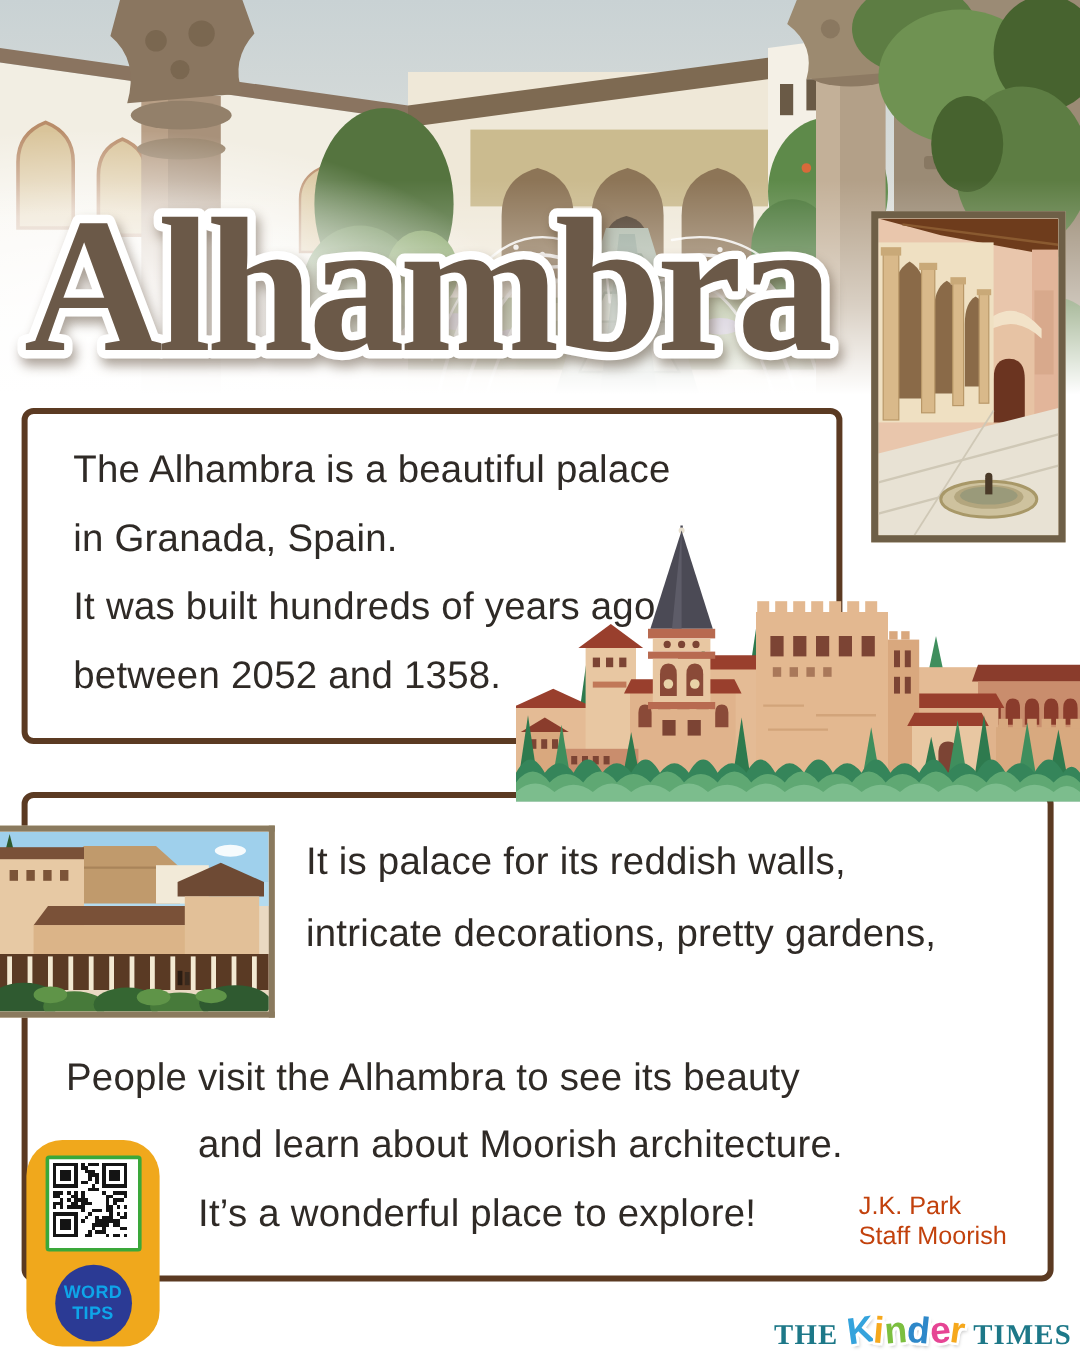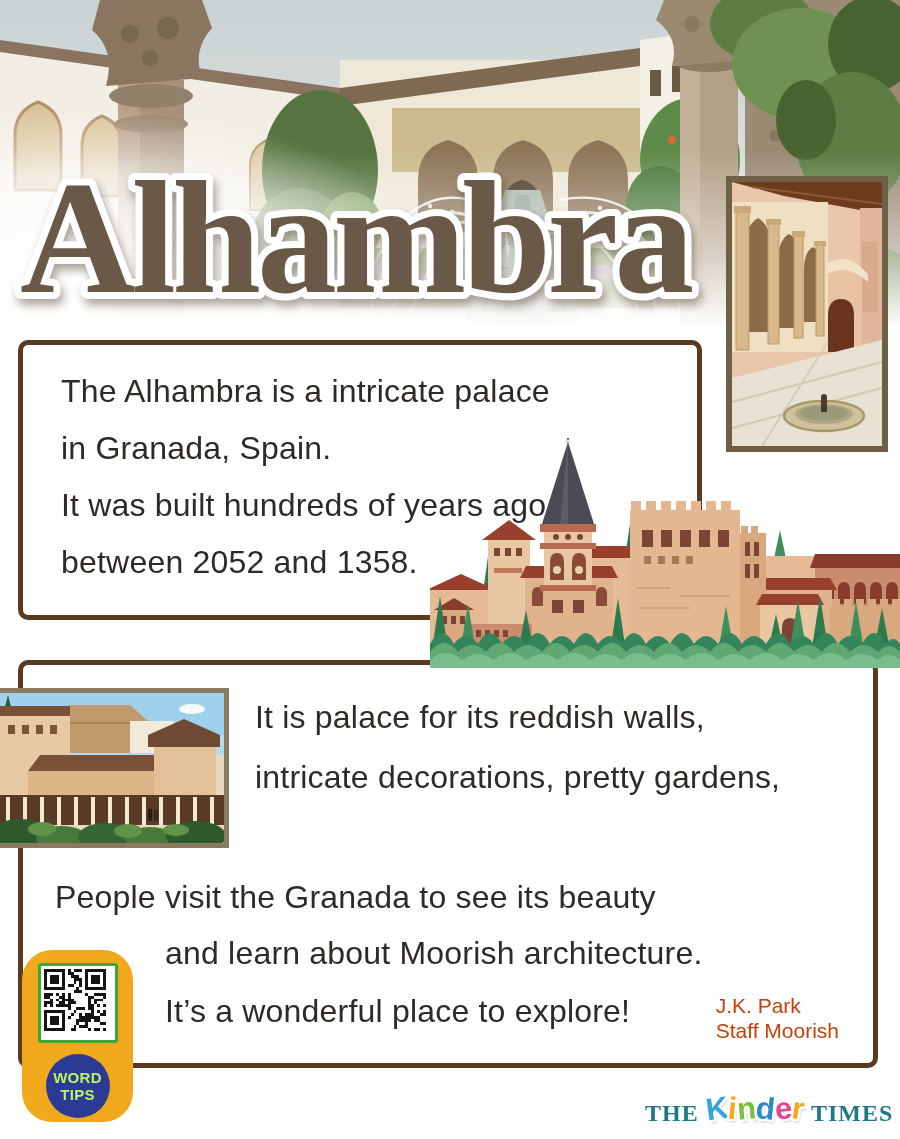--- a/index.html
+++ b/index.html
@@ -39,21 +39,21 @@
 
   
   .castle{position:absolute;left:430px;top:438px;width:470px;height:230px;z-index:6;}
 
   
   .qr-badge{position:absolute;left:22px;top:950px;width:111px;height:172px;background:#f0a81c;
             border-radius:30px;z-index:7;}
   .qr-box{width:68px;height:68px;background:#fff;border:3px solid #3aa83a;border-radius:3px;
           margin:13px auto 0;box-sizing:content-box;padding:3px;}
   .qr-box svg{display:block;width:62px;height:62px;shape-rendering:crispEdges;}
-  .tips-circle{width:64px;height:64px;border-radius:50%;background:#2b3a94;color:#bef264;
+  .tips-circle{width:64px;height:64px;border-radius:50%;background:#2b3a94;color:#0ea5e9;
           font-weight:bold;font-size:15px;line-height:17px;text-align:center;margin:11px auto 0;
           padding-top:15px;box-sizing:border-box;letter-spacing:.3px;}
 
   
   .footer{position:absolute;right:14px;bottom:12px;display:flex;align-items:flex-end;z-index:8;}
   .brand-the,.brand-times{font-family:"Liberation Serif",serif;font-weight:bold;color:#1d7888;
           font-size:24px;letter-spacing:1px;}
   .kinder{margin:0 7px;font-weight:bold;font-size:31px;font-family:"Liberation Sans",sans-serif;}
   .kinder span{display:inline-block;
       text-shadow:-2px -2px 0 #fff,2px -2px 0 #fff,-2px 2px 0 #fff,2px 2px 0 #fff,
@@ -224,21 +224,21 @@
       <line x1="30" y1="264" x2="96" y2="160" stroke="#cfc8b6" stroke-width="1.5"></line>
       <ellipse cx="92" cy="234" rx="40" ry="15" fill="#cec29e" stroke="#a89868" stroke-width="2.5"></ellipse>
       <ellipse cx="92" cy="232" rx="29" ry="10" fill="#b3a67e"></ellipse>
       <ellipse cx="92" cy="231" rx="24" ry="7.5" fill="#9a9a7a"></ellipse>
       <rect x="89" y="216" width="6" height="14" fill="#4a3a28"></rect>
       <circle cx="92" cy="215" r="3" fill="#4a3a28"></circle>
     </svg>
   </div>
 
   <div class="box box1">
-    <div class="line">The Alhambra is a intricate palace</div>
+    <div class="line">The Alhambra is a beautiful palace</div>
     <div class="line">in Granada, Spain.</div>
     <div class="line">It was built hundreds of years ago,</div>
     <div class="line">between 2052 and 1358.</div>
   </div>
 
   <svg class="castle" viewBox="0 0 470 230">
 
     <g>
       <polygon points="52,162 60,104 68,162" fill="#2e7a4e"></polygon>
       <polygon points="148,150 156,96 164,150" fill="#3f8e5d"></polygon>
@@ -374,21 +374,21 @@
     <g>
       <path d="M0,230 L0,206 Q12,184 24,206 Q36,190 48,206 Q60,184 72,206 Q84,190 96,206 Q108,184 120,206 Q132,190 144,206 Q156,184 168,206 Q180,190 192,206 Q204,184 216,206 Q228,190 240,206 Q252,184 264,206 Q276,190 288,206 Q300,184 312,206 Q324,190 336,206 Q348,184 360,206 Q372,190 384,206 Q396,184 408,206 Q420,190 432,206 Q444,184 456,206 Q463,196 470,206 L470,230 Z" fill="#35855a"></path>
       <path d="M0,230 L0,214 Q14,196 28,214 Q42,200 56,214 Q70,196 84,214 Q98,200 112,214 Q126,196 140,214 Q154,200 168,214 Q182,196 196,214 Q210,200 224,214 Q238,196 252,214 Q266,200 280,214 Q294,196 308,214 Q322,200 336,214 Q350,196 364,214 Q378,200 392,214 Q406,196 420,214 Q434,200 448,214 Q459,202 470,214 L470,230 Z" fill="#5fa873"></path>
       <path d="M0,230 L0,222 Q16,208 32,222 Q48,210 64,222 Q80,208 96,222 Q112,210 128,222 Q144,208 160,222 Q176,210 192,222 Q208,208 224,222 Q240,210 256,222 Q272,208 288,222 Q304,210 320,222 Q336,208 352,222 Q368,210 384,222 Q400,208 416,222 Q432,210 448,222 Q459,212 470,222 L470,230 Z" fill="#7cbd8d"></path>
     </g>
   </svg>
 
   <div class="box box2">
     <div class="bl bl1">It is palace for its reddish walls,</div>
     <div class="bl bl2">intricate decorations, pretty gardens,</div>
-    <div class="bl bl4">People visit the Granada to see its beauty</div>
+    <div class="bl bl4">People visit the Alhambra to see its beauty</div>
     <div class="bl bl5">and learn about Moorish architecture.</div>
     <div class="bl bl6">It’s a wonderful place to explore!</div>
     <div class="byline">
       <div>J.K. Park</div>
       <div>Staff Moorish</div>
     </div>
   </div>
 
   <div class="photo courtyard">
     <svg viewBox="0 0 224 150" width="224" height="150">

